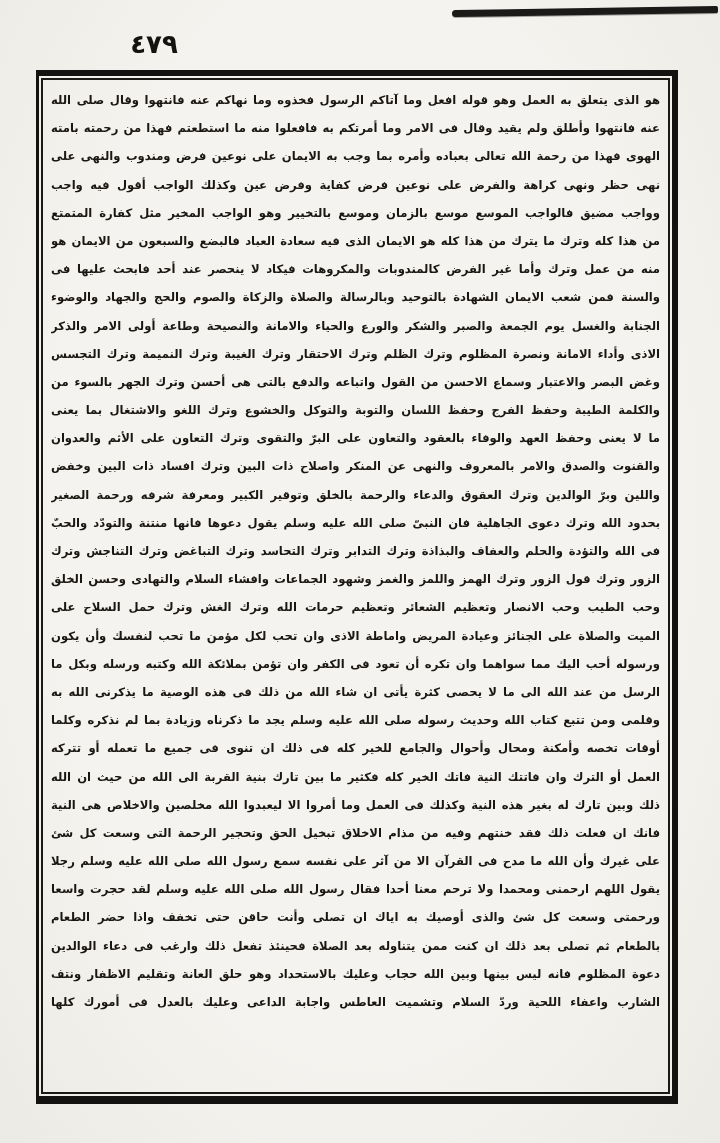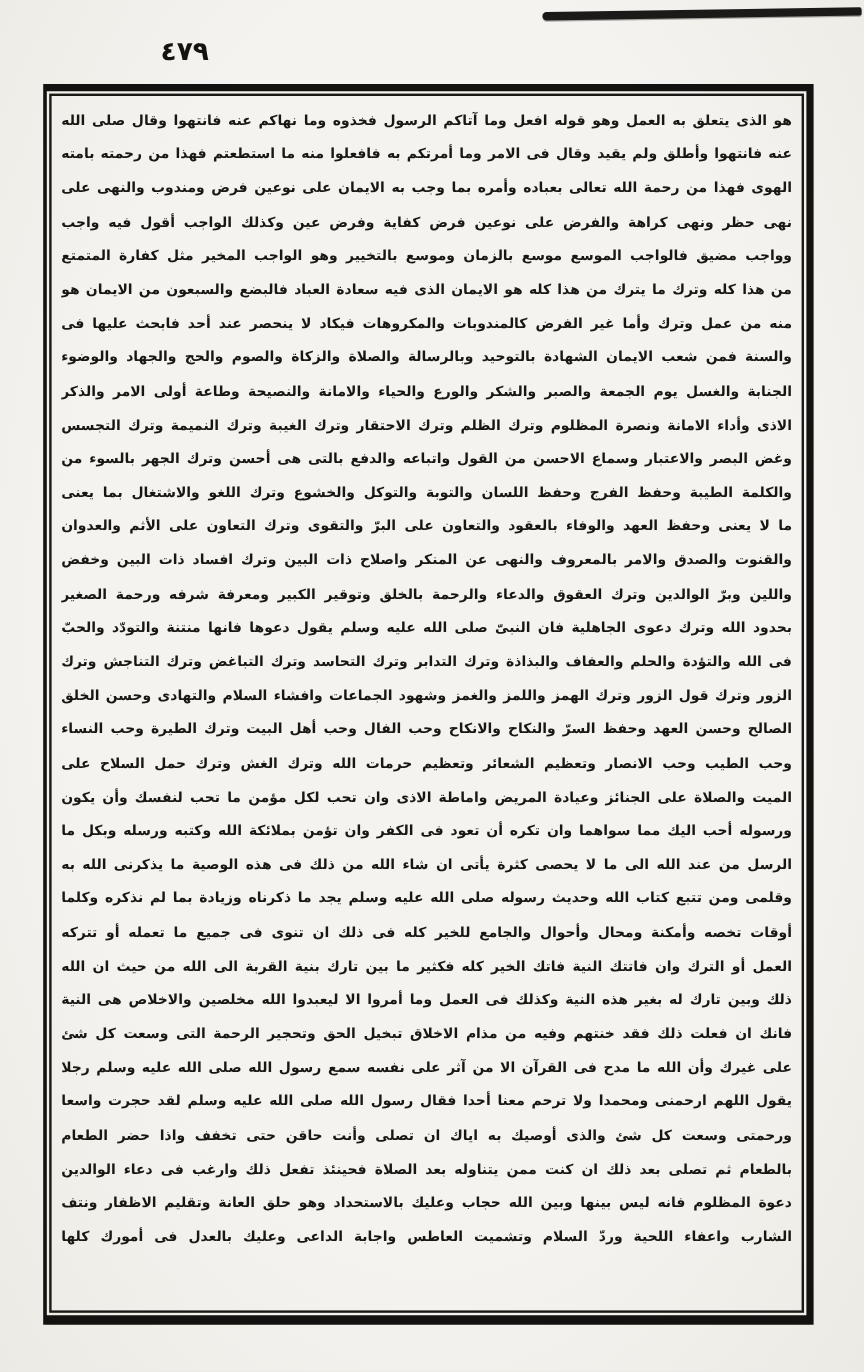--- a/index.html
+++ b/index.html
@@ -14,21 +14,21 @@
     background:radial-gradient(ellipse at 50% 45%, #f4f3ef 60%, #eceae4 100%);
   }
   .scan-artifact{
     position:absolute;left:452px;top:8px;width:266px;height:7px;
     background:#1b1a18;border-radius:4px 2px 2px 4px;
     transform:rotate(-0.9deg);
     box-shadow:0 1px 0 rgba(27,26,24,.35);
   }
   .page-number{
     position:absolute;left:104px;top:22px;width:100px;height:44px;
-    text-align:center;font-size:22px;font-weight:700;color:#151310;
+    text-align:center;font-size:26px;font-weight:700;color:#151310;
     letter-spacing:2px;line-height:44px;
   }
   .frame-outer{
     position:absolute;left:36px;top:70px;width:642px;height:1034px;
     border-style:solid;border-color:#141210;
     border-width:6px 6px 8px 3px;
     box-sizing:border-box;
     background:transparent;
   }
   .frame-inner{
@@ -77,21 +77,20 @@
           <div class="text-line">الجنابة والغسل يوم الجمعة والصبر والشكر والورع والحياء والامانة والنصيحة وطاعة أولى الامر والذكر وكف</div>
           <div class="text-line">الاذى وأداء الامانة ونصرة المظلوم وترك الظلم وترك الاحتقار وترك الغيبة وترك النميمة وترك التجسس والاستئذان</div>
           <div class="text-line">وغض البصر والاعتبار وسماع الاحسن من القول واتباعه والدفع بالتى هى أحسن وترك الجهر بالسوء من القول</div>
           <div class="text-line">والكلمة الطيبة وحفظ الفرج وحفظ اللسان والتوبة والتوكل والخشوع وترك اللغو والاشتغال بما يعنى وترك</div>
           <div class="text-line">ما لا يعنى وحفظ العهد والوفاء بالعقود والتعاون على البرّ والتقوى وترك التعاون على الأثم والعدوان والتقوى والبرّ</div>
           <div class="text-line">والقنوت والصدق والامر بالمعروف والنهى عن المنكر واصلاح ذات البين وترك افساد ذات البين وخفض الجناح</div>
           <div class="text-line">واللين وبرّ الوالدين وترك العقوق والدعاء والرحمة بالخلق وتوقير الكبير ومعرفة شرفه ورحمة الصغير والقيام</div>
           <div class="text-line">بحدود الله وترك دعوى الجاهلية فان النبىّ صلى الله عليه وسلم يقول دعوها فانها منتنة والتودّد والحبّ فى الله والبغض</div>
           <div class="text-line">فى الله والتؤدة والحلم والعفاف والبذاذة وترك التدابر وترك التحاسد وترك التباغض وترك التناجش وترك شهادة</div>
           <div class="text-line">الزور وترك قول الزور وترك الهمز واللمز والغمز وشهود الجماعات وافشاء السلام والتهادى وحسن الخلق والسمت</div>
-          <div class="text-line">الصالح وحسن العهد وحفظ السرّ والنكاح والانكاح وحب الفال وحب أهل البيت وترك الطيرة وحب النساء</div>
           <div class="text-line">وحب الطيب وحب الانصار وتعظيم الشعائر وتعظيم حرمات الله وترك الغش وترك حمل السلاح على المؤمن وتجهيز</div>
           <div class="text-line">الميت والصلاة على الجنائز وعيادة المريض واماطة الاذى وان تحب لكل مؤمن ما تحب لنفسك وأن يكون الله</div>
           <div class="text-line">ورسوله أحب اليك مما سواهما وان تكره أن تعود فى الكفر وان تؤمن بملائكة الله وكتبه ورسله وبكل ما جاءت به</div>
           <div class="text-line">الرسل من عند الله الى ما لا يحصى كثرة يأتى ان شاء الله من ذلك فى هذه الوصية ما يذكرنى الله به ويجريه على خاطرى</div>
           <div class="text-line">وقلمى ومن تتبع كتاب الله وحديث رسوله صلى الله عليه وسلم يجد ما ذكرناه وزيادة بما لم نذكره وكلما ورد فله</div>
           <div class="text-line">أوقات تخصه وأمكنة ومحال وأحوال والجامع للخير كله فى ذلك ان تنوى فى جميع ما تعمله أو تتركه القربة الى الله بذلك</div>
           <div class="text-line">العمل أو الترك وان فاتتك النية فاتك الخير كله فكثير ما بين تارك بنية القربة الى الله من حيث ان الله أمره بترك</div>
           <div class="text-line">ذلك وبين تارك له بغير هذه النية وكذلك فى العمل وما أمروا الا ليعبدوا الله مخلصين والاخلاص هى النية والعبادة</div>
           <div class="text-line">فانك ان فعلت ذلك فقد خنتهم وفيه من مذام الاخلاق تبخيل الحق وتحجير الرحمة التى وسعت كل شئ وايثار نفسك</div>
           <div class="text-line">على غيرك وأن الله ما مدح فى القرآن الا من آثر على نفسه سمع رسول الله صلى الله عليه وسلم رجلا من الاعراب</div>

